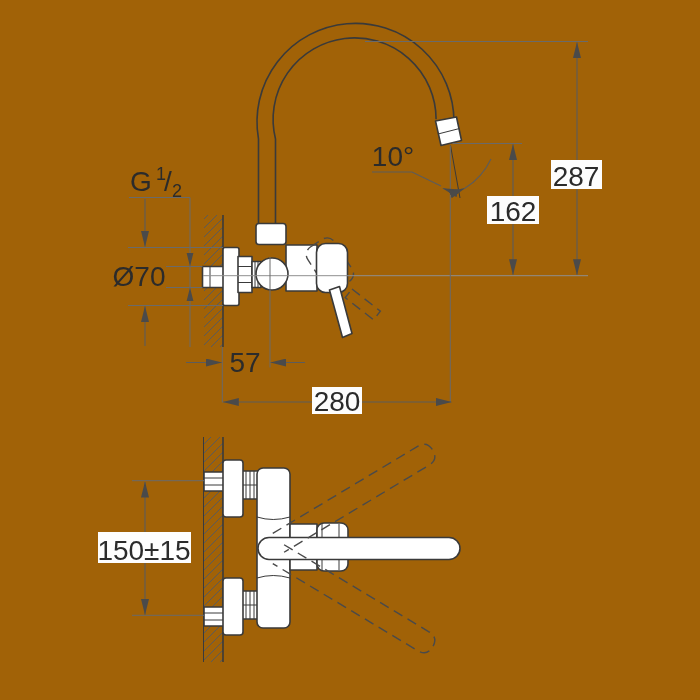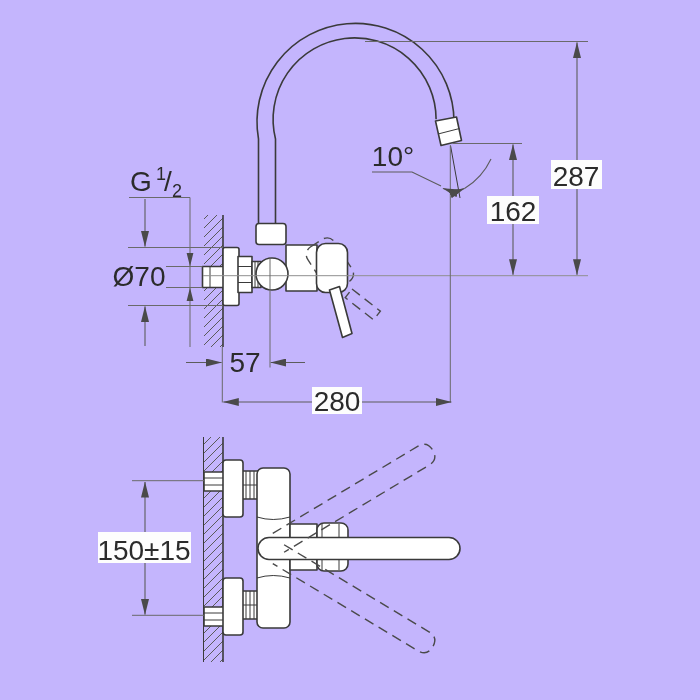--- a/index.html
+++ b/index.html
@@ -1,16 +1,16 @@
 <!DOCTYPE html>
 <html><head>
 <meta charset="utf-8">
 <style>
   html,body{margin:0;padding:0;background:#ffffff;}
-  .canvas{position:relative;width:700px;height:700px;background:#c4b5fd;overflow:hidden;}
+  .canvas{position:relative;width:700px;height:700px;background:#a16207;overflow:hidden;}
   svg{display:block;}
   .part{fill:#ffffff;stroke:#3a3a3a;stroke-width:1.6;stroke-linejoin:round;}
   .partline{fill:none;stroke:#3a3a3a;stroke-width:1.6;stroke-linejoin:round;}
   .thin{fill:none;stroke:#3a3a3a;stroke-width:1;}
   .dim{fill:none;stroke:#5c5c5c;stroke-width:1.1;}
   .ext{fill:none;stroke:#6a6a6a;stroke-width:1;}
   .cl{fill:none;stroke:#8f8f8f;stroke-width:1;}
   .dash{fill:none;stroke:#4a4a4a;stroke-width:1.4;stroke-dasharray:10 6;}
   .hatchfill{fill:url(#hatch);stroke:none;}
   .ah{fill:#4a4a4a;stroke:none;}

